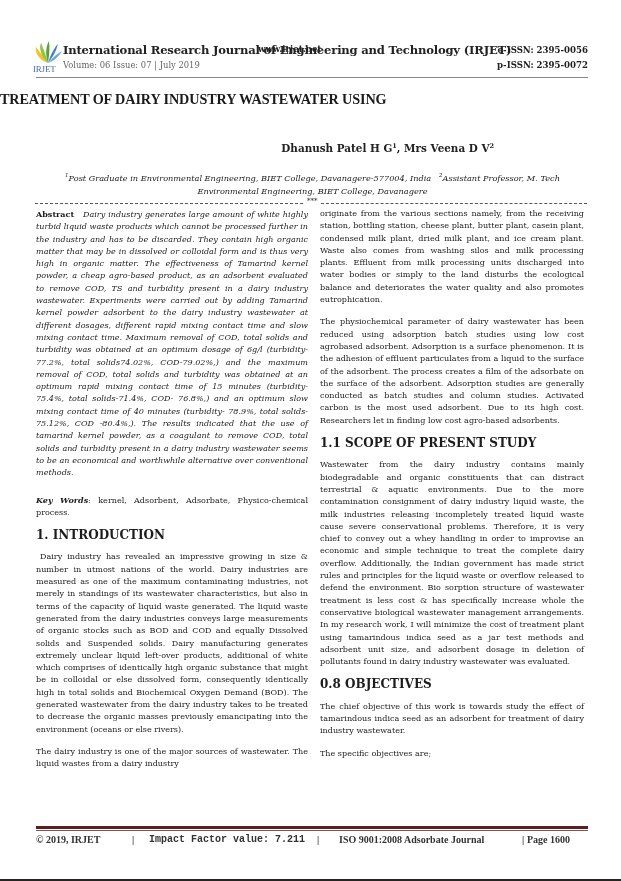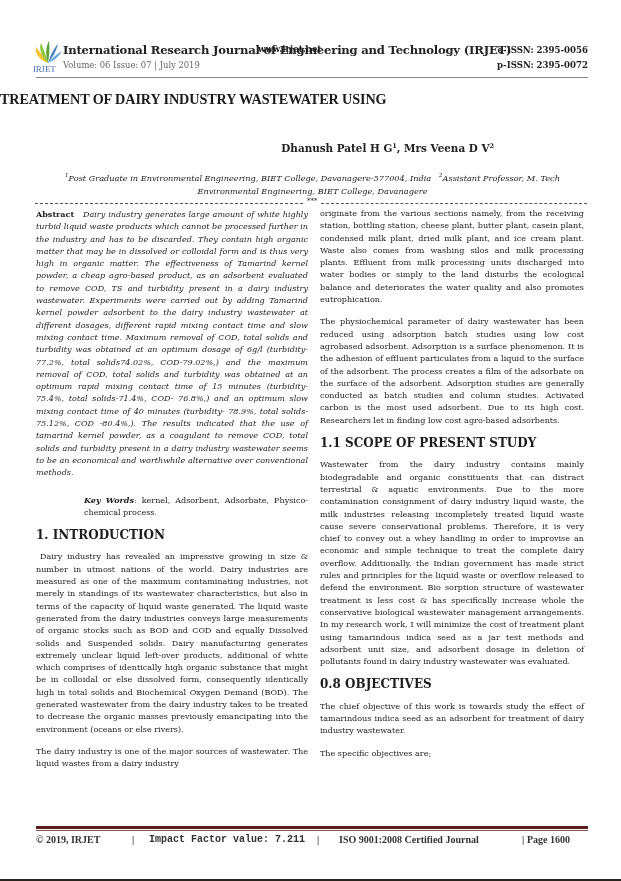--- a/index.html
+++ b/index.html
@@ -129,21 +129,21 @@
   <div class="line" style="left:0; width:268px;"></div>
   <span class="stars">***</span>
   <div class="line" style="left:286px; width:266px;"></div>
 </div>
 
 <div class="col left">
   <p class="abstract">
     <b>Abstract</b>&nbsp;&nbsp;
     <span>Dairy industry generates large amount of white highly turbid liquid waste products which cannot be processed further in the industry and has to be discarded. They contain high organic matter that may be in dissolved or colloidal form and is thus very high in organic matter. The effectiveness of Tamarind kernel powder, a cheap agro-based product, as an adsorbent evaluated to remove COD, TS and turbidity present in a dairy industry wastewater. Experiments were carried out by adding Tamarind kernel powder adsorbent to the dairy industry wastewater at different dosages, different rapid mixing contact time and slow mixing contact time. Maximum removal of COD, total solids and turbidity was obtained at an optimum dosage of 6g/l (turbidity-77.2%, total solids74.02%, COD-79.02%,) and the maximum removal of COD, total solids and turbidity was obtained at an optimum rapid mixing contact time of 15 minutes (turbidity-75.4%, total solids-71.4%, COD- 76.8%,) and an optimum slow mixing contact time of 40 minutes (turbidity- 78.9%, total solids- 75.12%, COD -80.4%,). The results indicated that the use of tamarind kernel powder, as a coagulant to remove COD, total solids and turbidity present in a dairy industry wastewater seems to be an economical and worthwhile alternative over conventional methods.</span>
   </p>
-  <p class="kw" style="margin-top:14px;margin-left:48px;">
+  <p class="kw" style="margin-top:14px;">
     <b>Key Words</b><span>:  kernel, Adsorbent, Adsorbate, Physico-chemical process.</span>
   </p>
   <p class="sec-head">1. INTRODUCTION</p>
   <p class="indent">Dairy industry has revealed an impressive growing in size &amp; number in utmost nations of the world. Dairy industries are measured as one of the maximum contaminating industries, not merely in standings of its wastewater characteristics, but also in terms of the capacity of liquid waste generated. The liquid waste generated from the dairy industries conveys large measurements of organic stocks such as BOD and COD and equally Dissolved solids and Suspended solids. Dairy manufacturing generates extremely unclear liquid left-over products, additional of white which comprises of identically high organic substance that might be in colloidal or else dissolved form, consequently identically high in total solids and Biochemical Oxygen Demand (BOD). The generated wastewater from the dairy industry takes to be treated to decrease the organic masses previously emancipating into the environment (oceans or else rivers).</p>
   <p>The dairy industry is one of the major sources of wastewater. The liquid wastes from a dairy industry</p>
 </div>
 
 <div class="col right">
   <p>originate from the various sections namely, from the receiving station, bottling station, cheese plant, butter plant, casein plant, condensed milk plant, dried milk plant, and ice cream plant. Waste also comes from washing silos and milk processing plants. Effluent from milk processing units discharged into water bodies or simply to the land disturbs the ecological balance and deteriorates the water quality and also promotes eutrophication.</p>
   <p>The physiochemical parameter of dairy wastewater has been reduced using adsorption batch studies using low cost agrobased adsorbent. Adsorption is a surface phenomenon. It is the adhesion of effluent particulates from a liquid to the surface of the adsorbent. The process creates a film of the adsorbate on the surface of the adsorbent. Adsorption studies are generally conducted as batch studies and column studies. Activated carbon is the most used adsorbent. Due to its high cost. Researchers let in finding low cost agro-based adsorbents.</p>
@@ -154,17 +154,17 @@
   <p>The specific objectives are;</p>
 </div>
 
 <div class="footer-rule1"></div>
 <div class="footer-rule2"></div>
 <div class="footer">
   <span style="left:0;">© 2019, IRJET</span>
   <span style="left:96px;">|</span>
   <span style="left:113px;font-family:Liberation Mono, monospace;">Impact Factor value: 7.211</span>
   <span style="left:281px;">|</span>
-  <span style="left:303px;">ISO 9001:2008 Certified Journal</span>
+  <span style="left:303px;">ISO 9001:2008 Adsorbate Journal</span>
   <span style="left:486px;">|</span>
   <span style="left:491px;">Page 1600</span>
 </div>
 <div class="bottom-bar"></div>
 
 </body></html>

